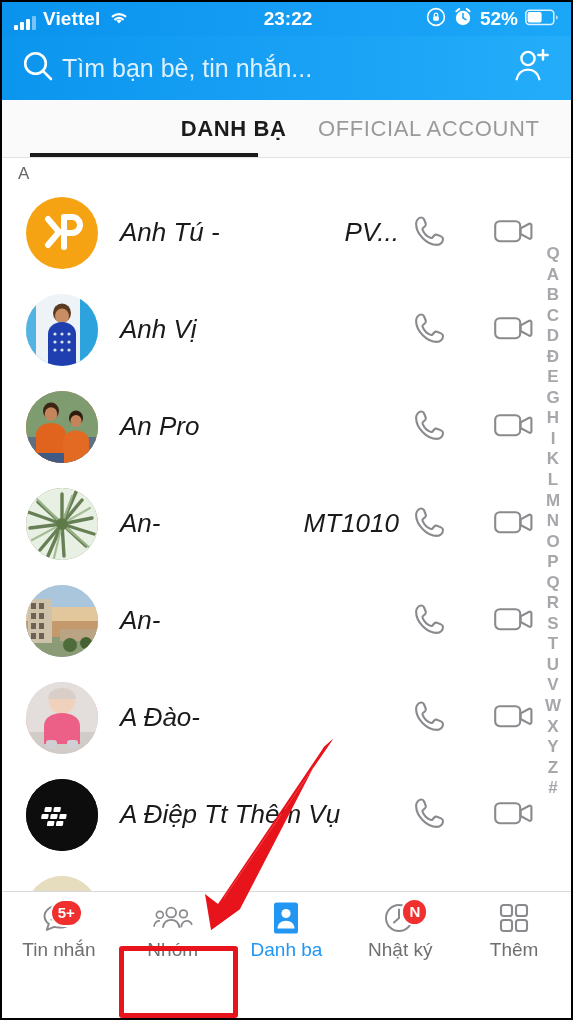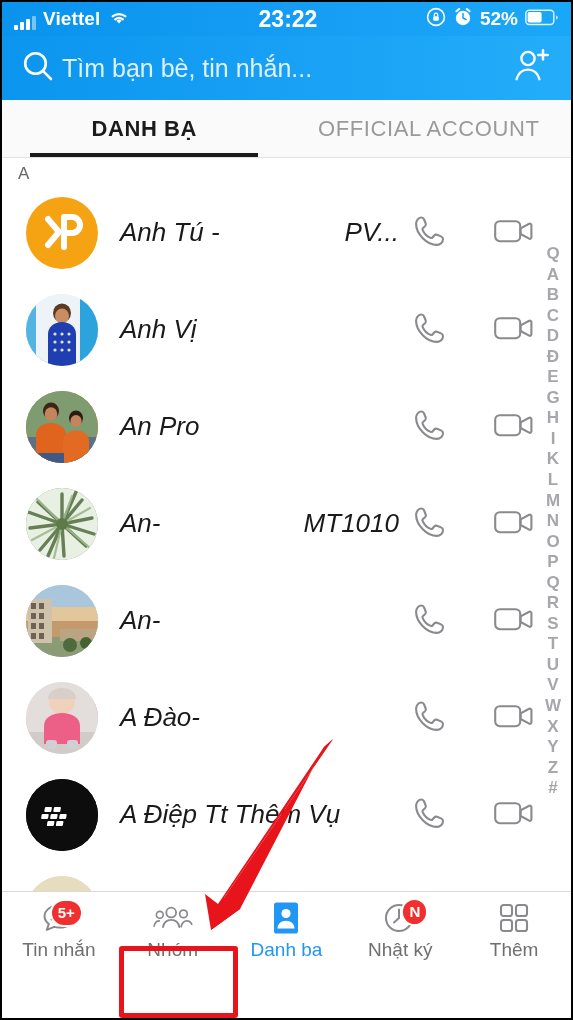--- a/index.html
+++ b/index.html
@@ -8,39 +8,39 @@
 
   .phone { position:relative; width:573px; height:1020px; overflow:hidden;
     background:#fff; border:2px solid #000; }
 
   
   .statusbar { height:34px; background:linear-gradient(90deg,#0a93ed 0%,#169ef5 55%,#1ba7f7 100%);
     display:flex; align-items:center; padding:0 12px; color:#fff; position:relative; }
   .sb-left { display:flex; align-items:flex-end; gap:7px; }
   .sb-carrier { font-size:19px; font-weight:600; letter-spacing:.1px; }
   .sb-center { position:absolute; left:3px; right:0; text-align:center;
-    font-size:23px; font-weight:700; pointer-events:none; }
+    font-size:19px; font-weight:700; pointer-events:none; }
   .sb-right { margin-left:auto; display:flex; align-items:center; gap:7px; z-index:2; }
   .sb-pct { font-size:19px; font-weight:600; }
   .bars { display:flex; align-items:flex-end; gap:2px; height:14px; }
   .bars i { width:4px; background:#fff; border-radius:1px; display:block; }
   .bars i:nth-child(1){height:5px}.bars i:nth-child(2){height:8px}
   .bars i:nth-child(3){height:11px}.bars i:nth-child(4){height:14px;opacity:.45}
 
   
   .searchbar { height:64px; background:linear-gradient(90deg,#0b95ee 0%,#1aa3f6 60%,#23adf9 100%);
     display:flex; align-items:center; padding:0 18px; gap:6px; }
   .search-ph { color:#dff0fd; font-size:25px; font-weight:400; flex:1; }
 
   
   .tabs { height:58px; background:#fafafa; display:flex; align-items:stretch;
     border-bottom:1px solid #e2e2e2; }
   .tab { flex:1; display:flex; align-items:center; justify-content:center;
     font-size:22px; letter-spacing:.6px; position:relative; }
-  .tab.active { color:#1b1b1b; font-weight:600; }
+  .tab.active { color:#1b1b1b; font-weight:600;justify-content:flex-end; }
   .tab.inactive { color:#9a9a9a; font-weight:400; }
   .tab.active::after { content:""; position:absolute; bottom:0; left:10%; right:10%;
     height:4px; background:#1b1b1b; }
 
   
   .section-letter { padding:6px 0 2px 16px; font-size:17px; color:#666; height:26px; }
 
   
   .list { position:relative; height:707px; overflow:hidden; background:#fff; }
   .row { height:97px; display:flex; align-items:center; padding:0 0 0 24px; position:relative;font-style:italic; }

